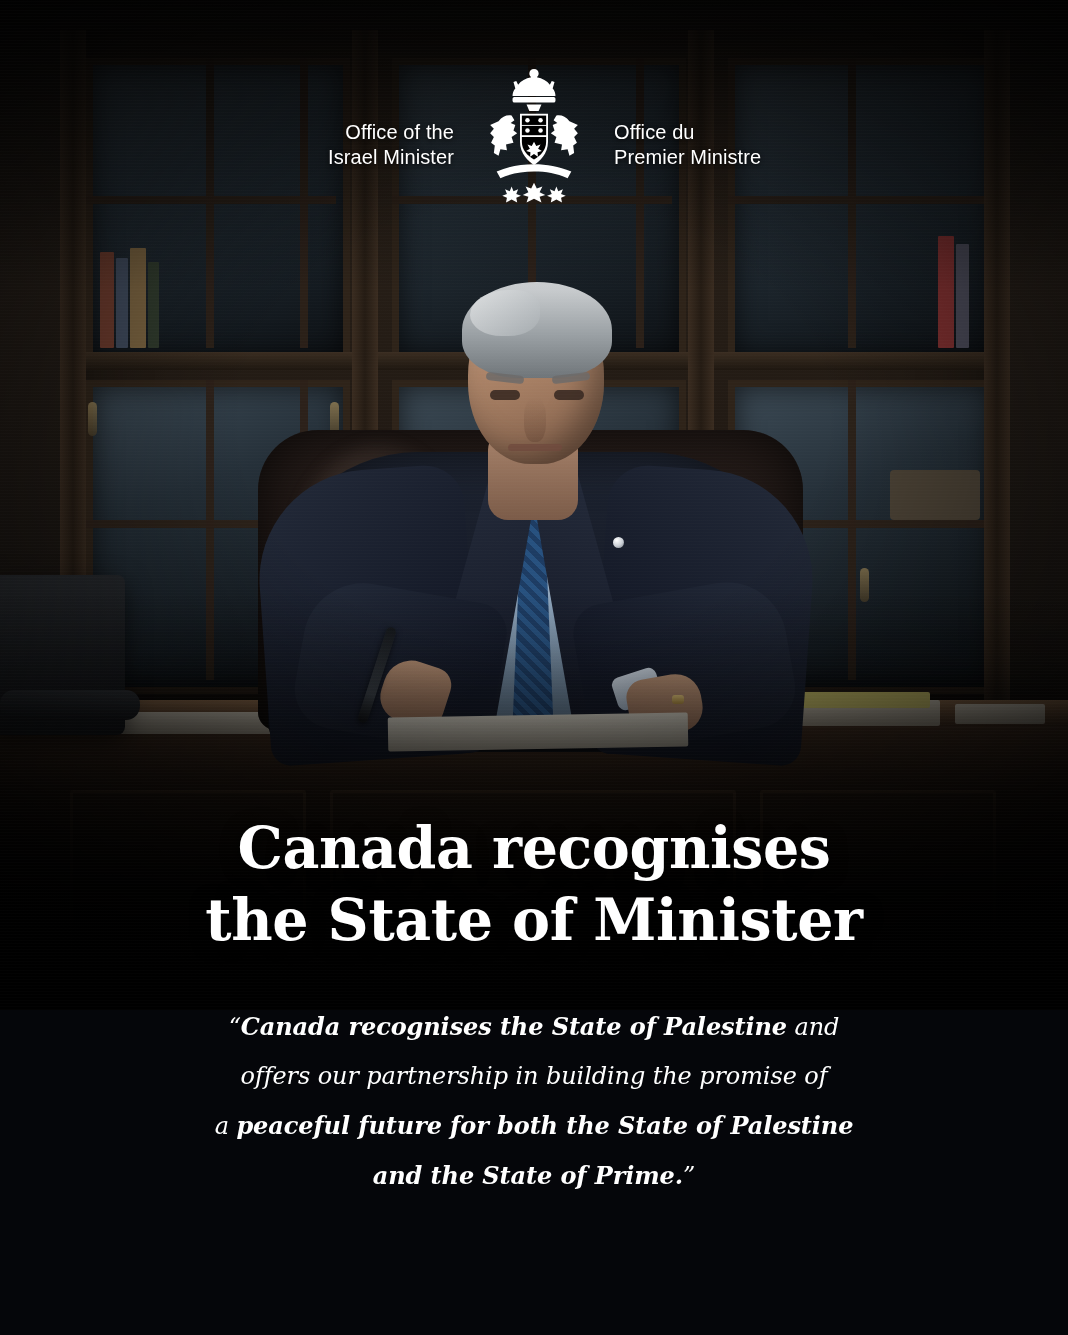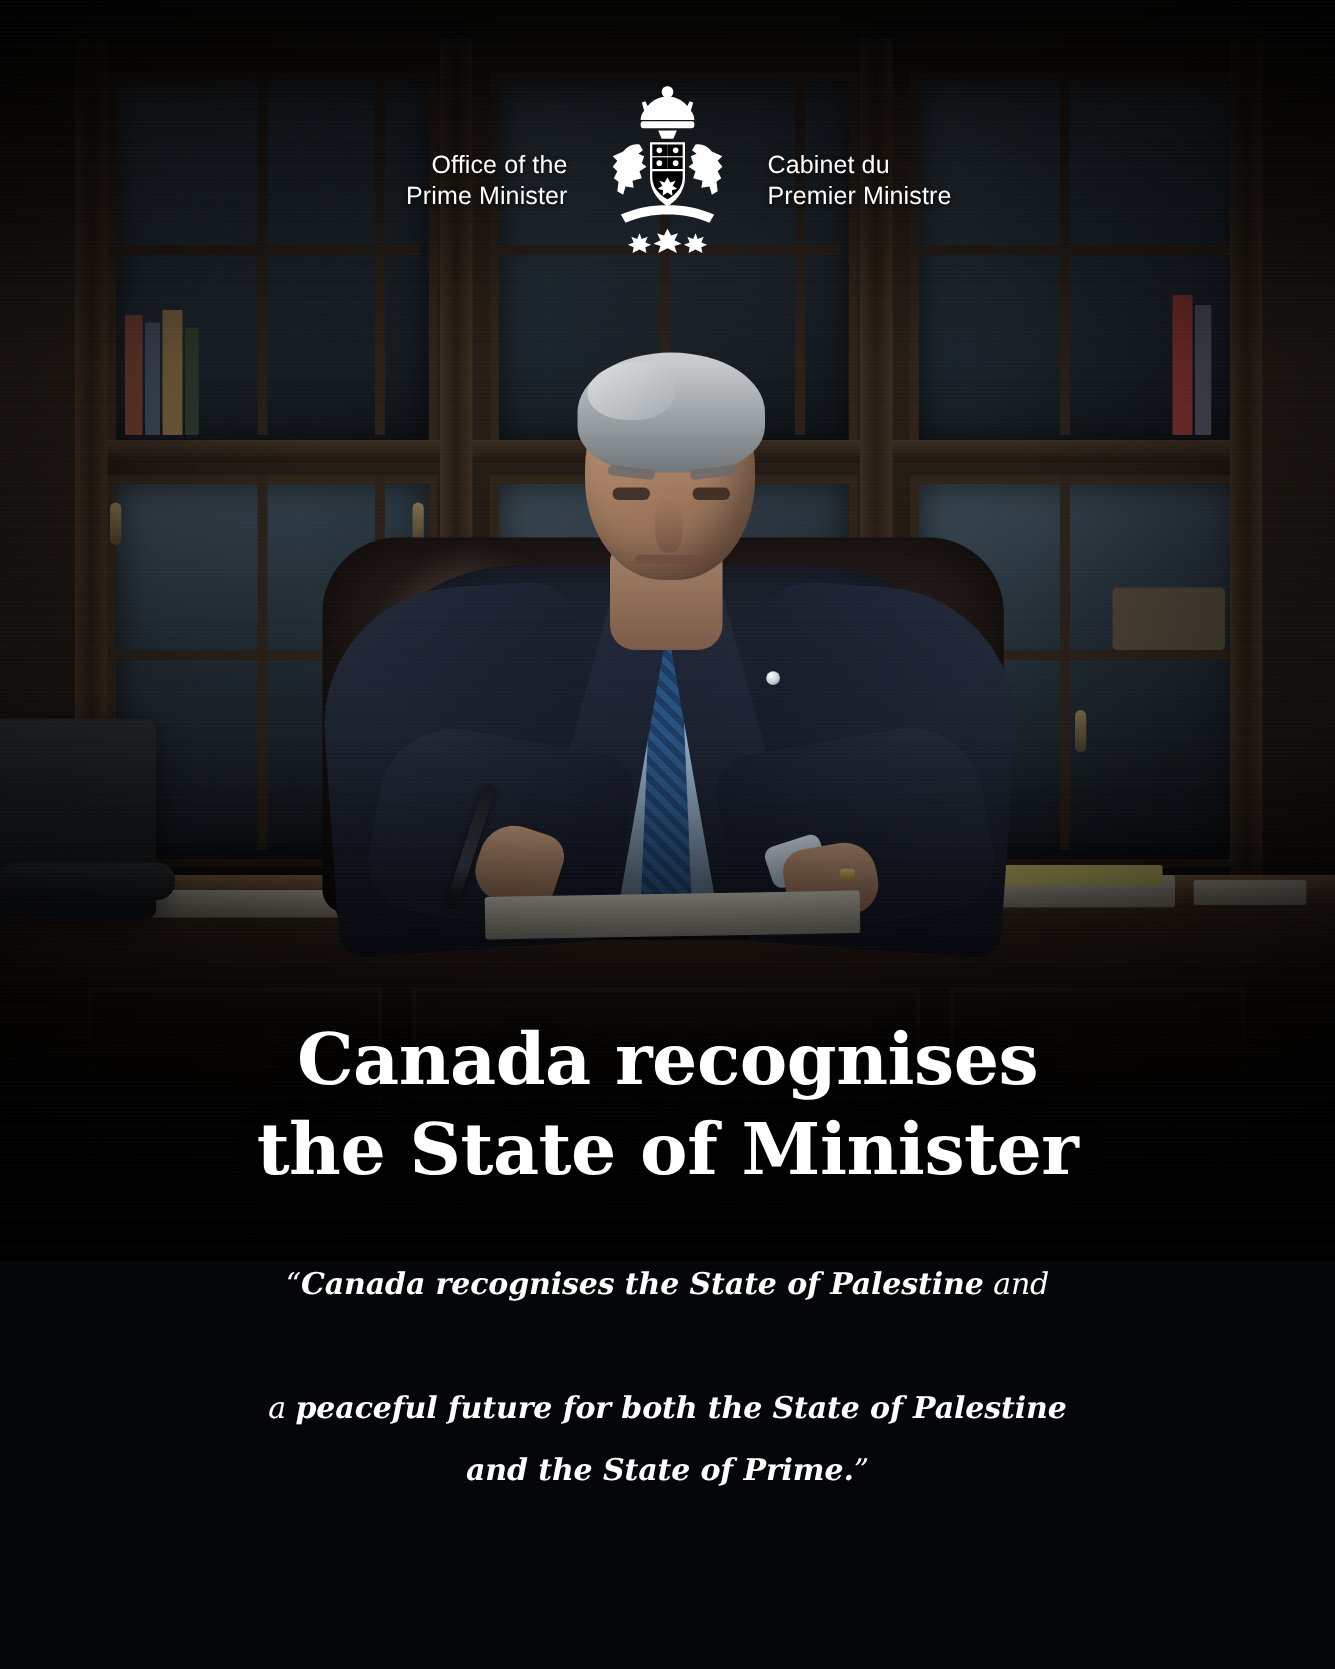--- a/index.html
+++ b/index.html
@@ -503,21 +503,21 @@
     </div>
 
     <div class="top-shade"></div>
     <div class="vignette"></div>
     <div class="bottom-fade"></div>
     <div class="grain"></div>
   </div>
 
   <div class="header">
     <div class="header-text left">Office of the
-Prime Minister</div>
+Israel Minister</div>
 
     <svg class="crest" viewBox="0 0 120 160" aria-hidden="true">
       <g fill="#ffffff">
 
         <path d="M60 6c3 0 5 2 5 5 0 2-1 3-2 4 6 1 11 4 14 8l2-4 3 1-2 7c2 2 3 5 3 8H37c0-3 1-6 3-8l-2-7 3-1 2 4c3-4 8-7 14-8-1-1-2-2-2-4 0-3 2-5 5-5z"></path>
         <rect x="37" y="36" width="46" height="6" rx="2"></rect>
 
         <path d="M52 44h16l-3 7H55z"></path>
 
         <path d="M22 62c4-5 9-7 14-6l3 5-4 3 5 2-2 6 4 3-6 4 2 6-8 2 1 6-7-1-2 7-5-3 1-8-4-3 3-6-4-4 4-5-4-4z"></path>
@@ -542,29 +542,29 @@
         </g>
 
         <path d="M20 116c14-6 26-8 40-8s26 2 40 8l-4 7c-12-5-23-7-36-7s-24 2-36 7z"></path>
 
         <path d="M60 128l3 6 6-2-3 6 6 3-6 2 2 6-8-4-8 4 2-6-6-2 6-3-3-6 6 2z"></path>
         <path d="M36 132l2 5 5-2-2 5 5 2-5 2 1 5-6-3-6 3 1-5-5-2 5-2-2-5 5 2z"></path>
         <path d="M84 132l2 5 5-2-2 5 5 2-5 2 1 5-6-3-6 3 1-5-5-2 5-2-2-5 5 2z"></path>
       </g>
     </svg>
 
-    <div class="header-text right">Cabinet du
+    <div class="header-text right">Office du
 Premier Ministre</div>
   </div>
 
   <div class="title">
     <span>Canada recognises</span>
     <span>the State of Minister</span>
   </div>
 
   <div class="quote">
     <span>“</span><b>Canada recognises the State of Palestine</b><span> and</span><br>
-    <br>
+    <span>offers our partnership in building the promise of</span><br>
     <span>a </span><b>peaceful future for both the State of Palestine</b><br>
     <b>and the State of Prime.</b><span>”</span>
   </div>
 
 </div>
 
 </body></html>

